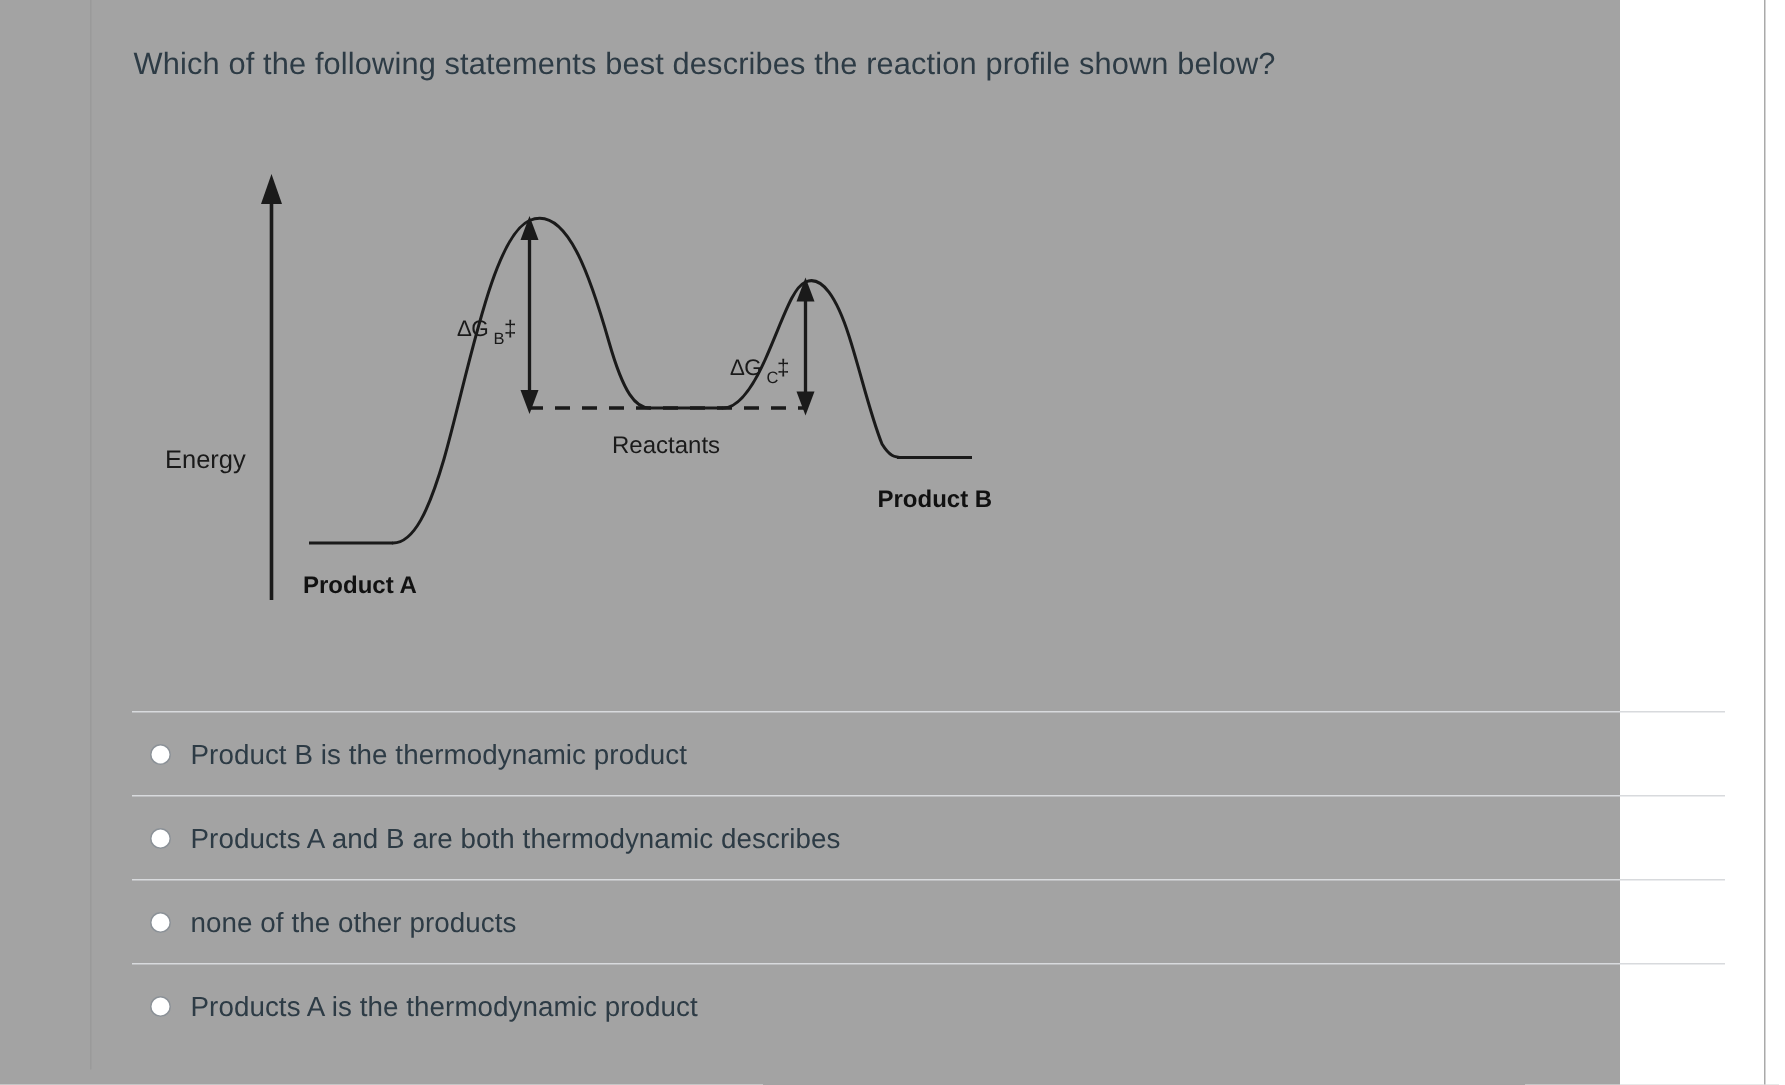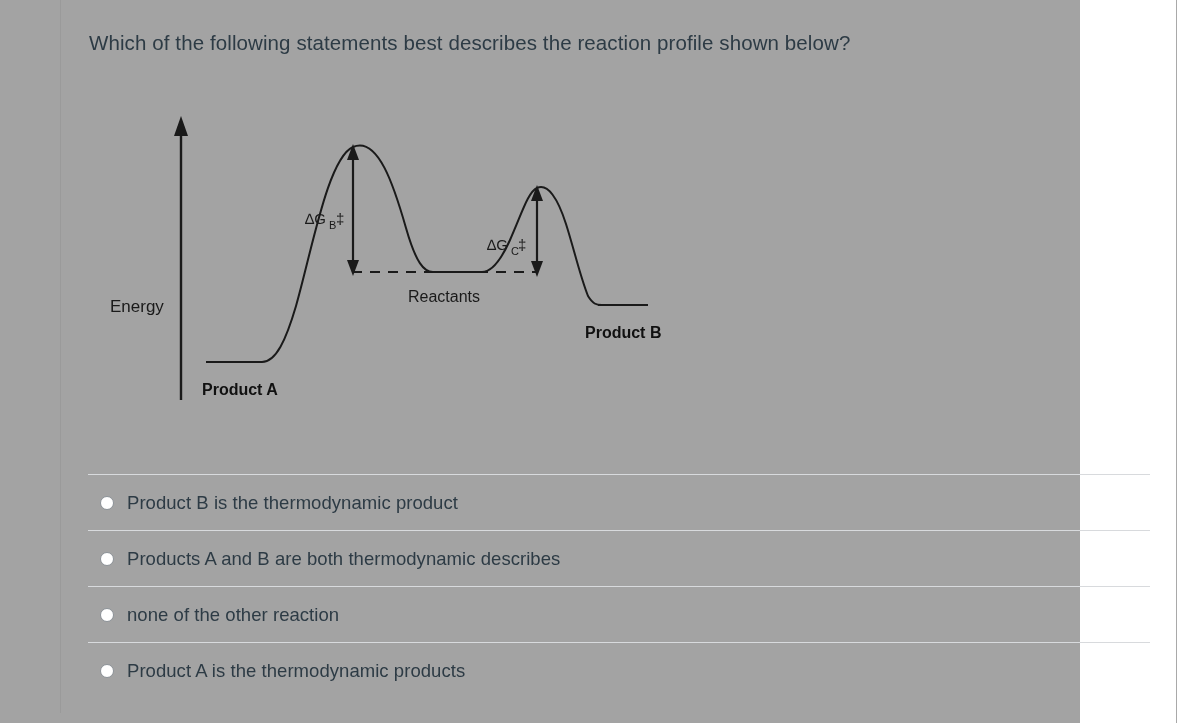--- a/index.html
+++ b/index.html
@@ -186,24 +186,24 @@
 
     <div class="opt-divider"></div>
     <div class="opt-row">
       <span class="radio"></span>
       <span class="opt-label">Products A and B are both thermodynamic describes</span>
     </div>
 
     <div class="opt-divider"></div>
     <div class="opt-row">
       <span class="radio"></span>
-      <span class="opt-label">none of the other reaction</span>
-    </div>
-
-    <div class="opt-divider"></div>
-    <div class="opt-row">
-      <span class="radio"></span>
-      <span class="opt-label">Product A is the thermodynamic products</span>
+      <span class="opt-label">none of the other products</span>
+    </div>
+
+    <div class="opt-divider"></div>
+    <div class="opt-row">
+      <span class="radio"></span>
+      <span class="opt-label">Products A is the thermodynamic product</span>
     </div>
 
   </div>
 
 </div>
 
 </body></html>

